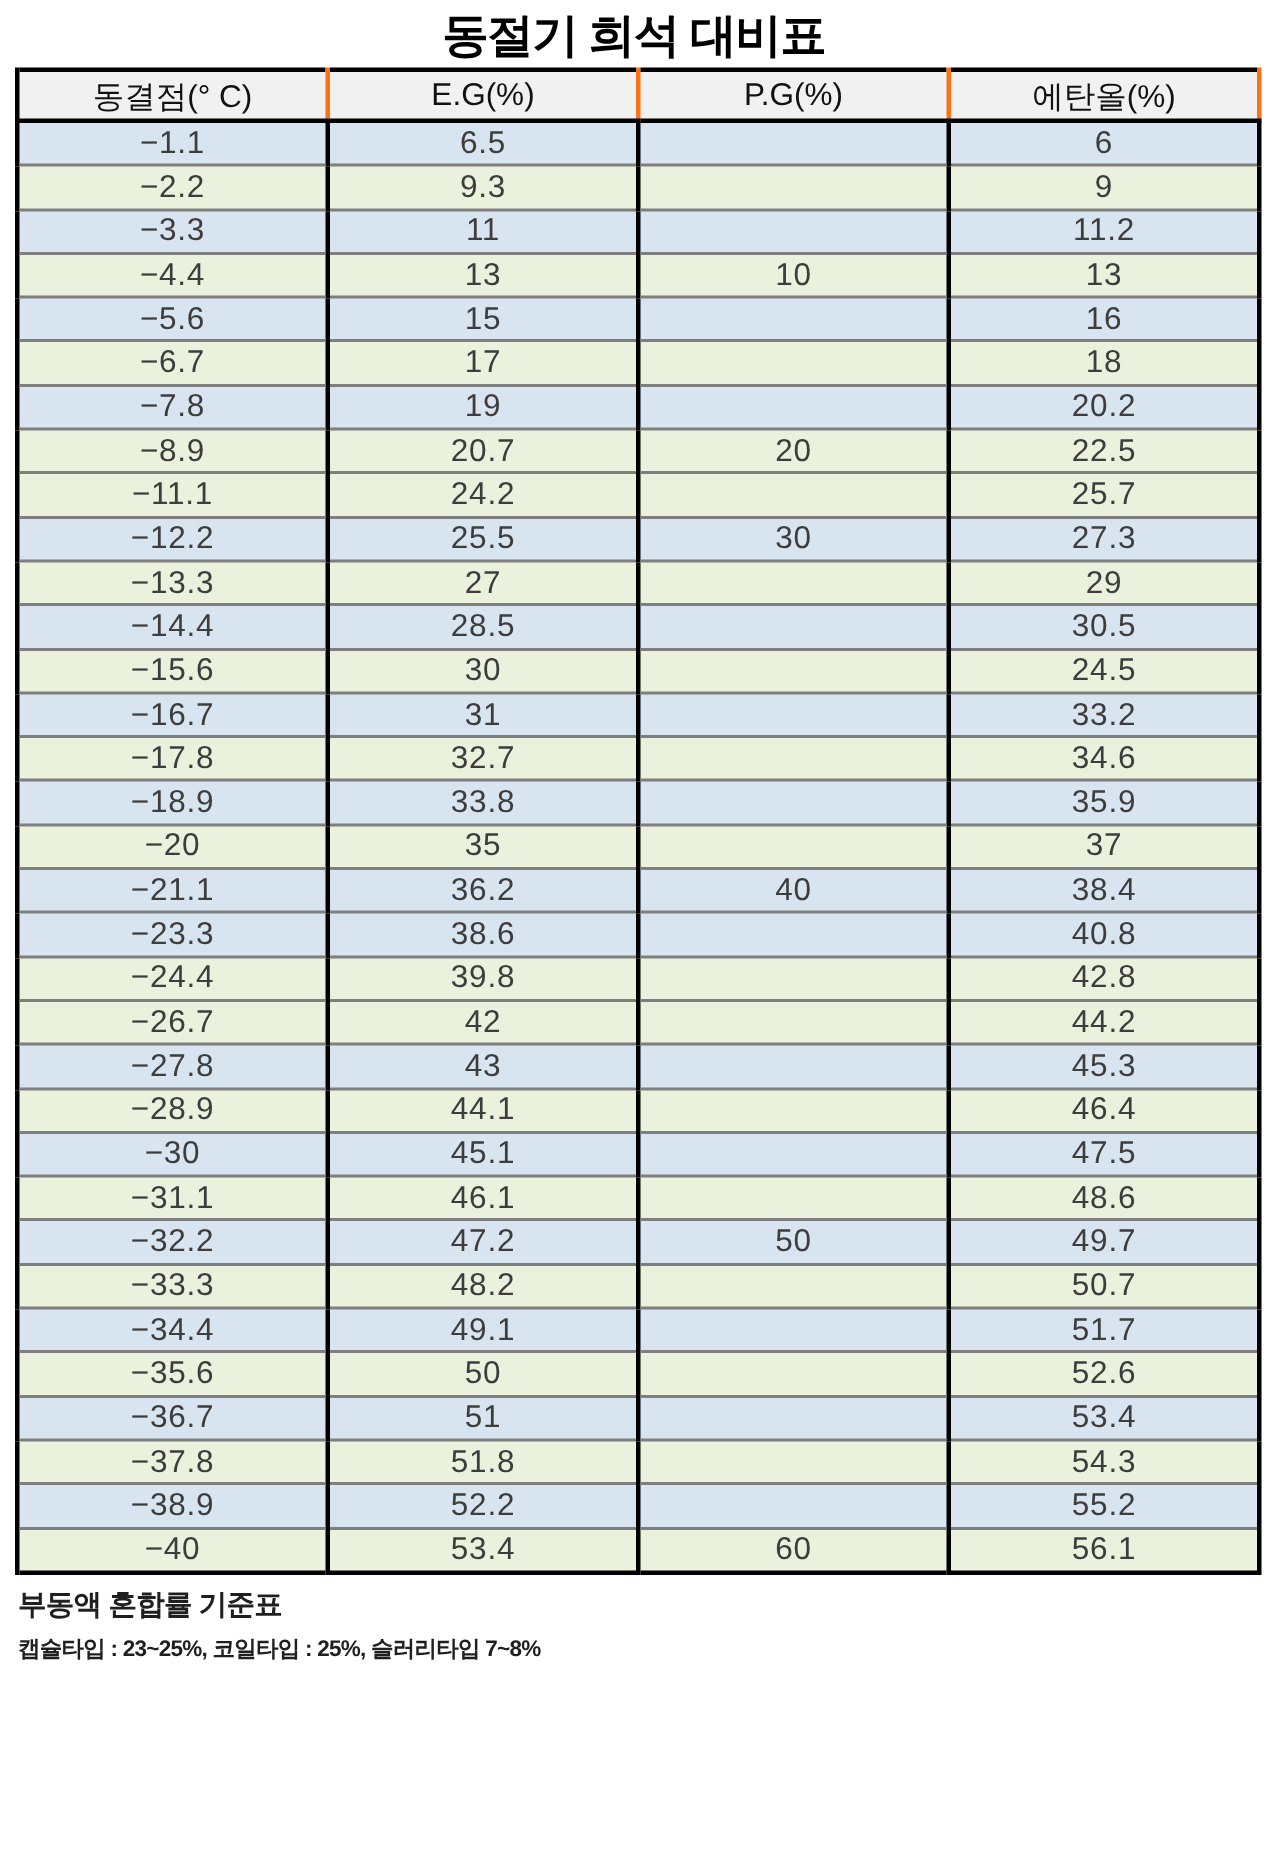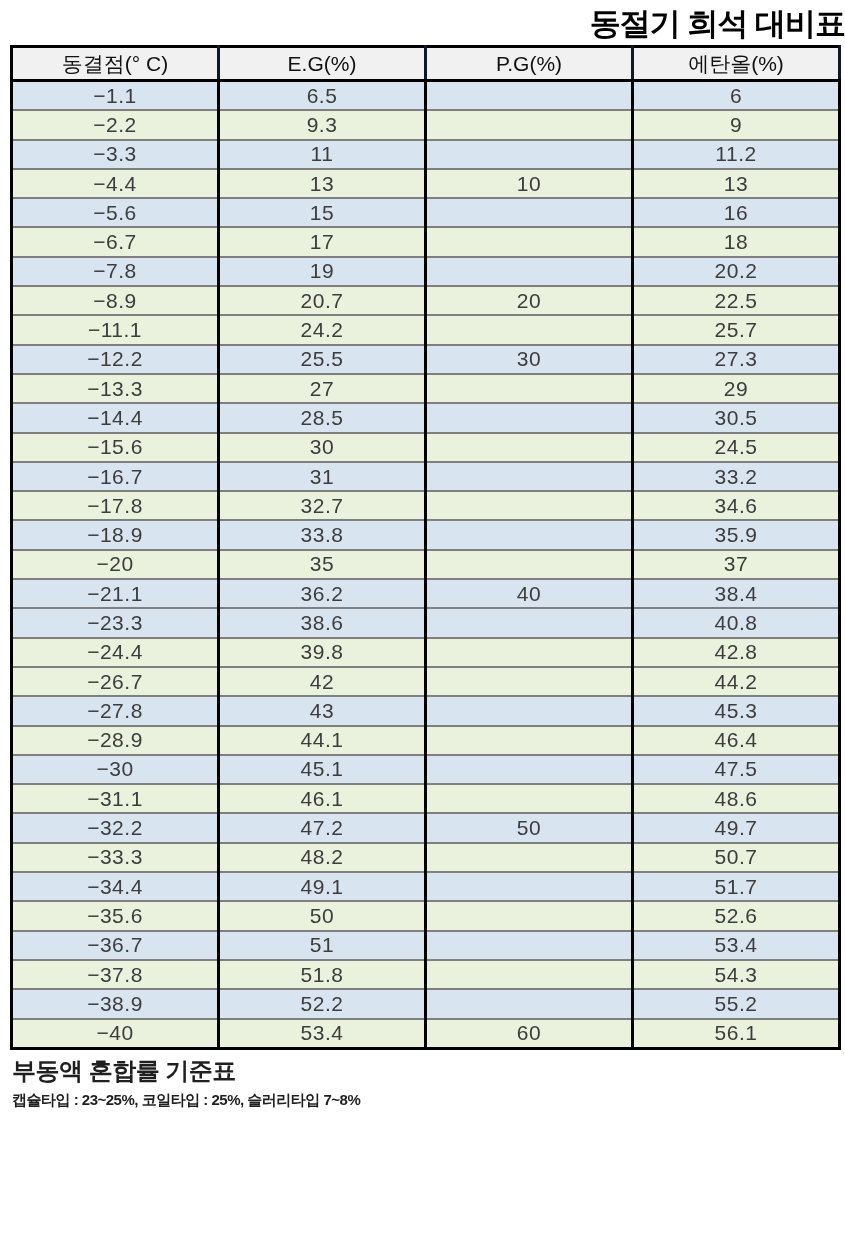--- a/index.html
+++ b/index.html
@@ -12,40 +12,40 @@
     position: relative;
     width: 845px;
     height: 1249px;
     background: #ffffff;
     overflow: hidden;
   }
   .page-title {
     margin: 0;
     padding-top: 6px;
     width: 845px;
-    text-align: right;
+    text-align: center;
     font-size: 31px;
     line-height: 36px;
     font-weight: bold;
     color: #000000;
     letter-spacing: -1px;
   }
   table.dilution {
     border-collapse: collapse;
     table-layout: fixed;
     width: 831px;
     margin: 3px 0 0 10px;
     border: 3px solid #000000;
   }
   table.dilution col { width: 25%; }
   table.dilution th {
     height: 31px;
     background: #f1f1f1;
     border-left: 3px solid #000000;
-    border-right: 3px solid #0f172a;
+    border-right: 3px solid #f97316;
     border-bottom: 3px solid #000000;
     font-size: 21px;
     font-weight: normal;
     color: #111111;
     text-align: center;
     letter-spacing: 0px;
     padding: 0;
   }
   table.dilution td {
     height: 27.3px;
@@ -59,21 +59,21 @@
     padding: 0;
     letter-spacing: 0.5px;
   }
   tr.row-blue td  { background: #d9e4f1; }
   tr.row-green td { background: #eaf1dd; }
   .footer {
     margin: 7px 0 0 12px;
     color: #1f1f1f;
   }
   .footer-title {
-    font-size: 24px;
+    font-size: 19px;
     font-weight: bold;
     line-height: 27px;
     letter-spacing: -0.5px;
   }
   .footer-detail {
     font-size: 15px;
     font-weight: bold;
     line-height: 31px;
     letter-spacing: -0.5px;
   }

